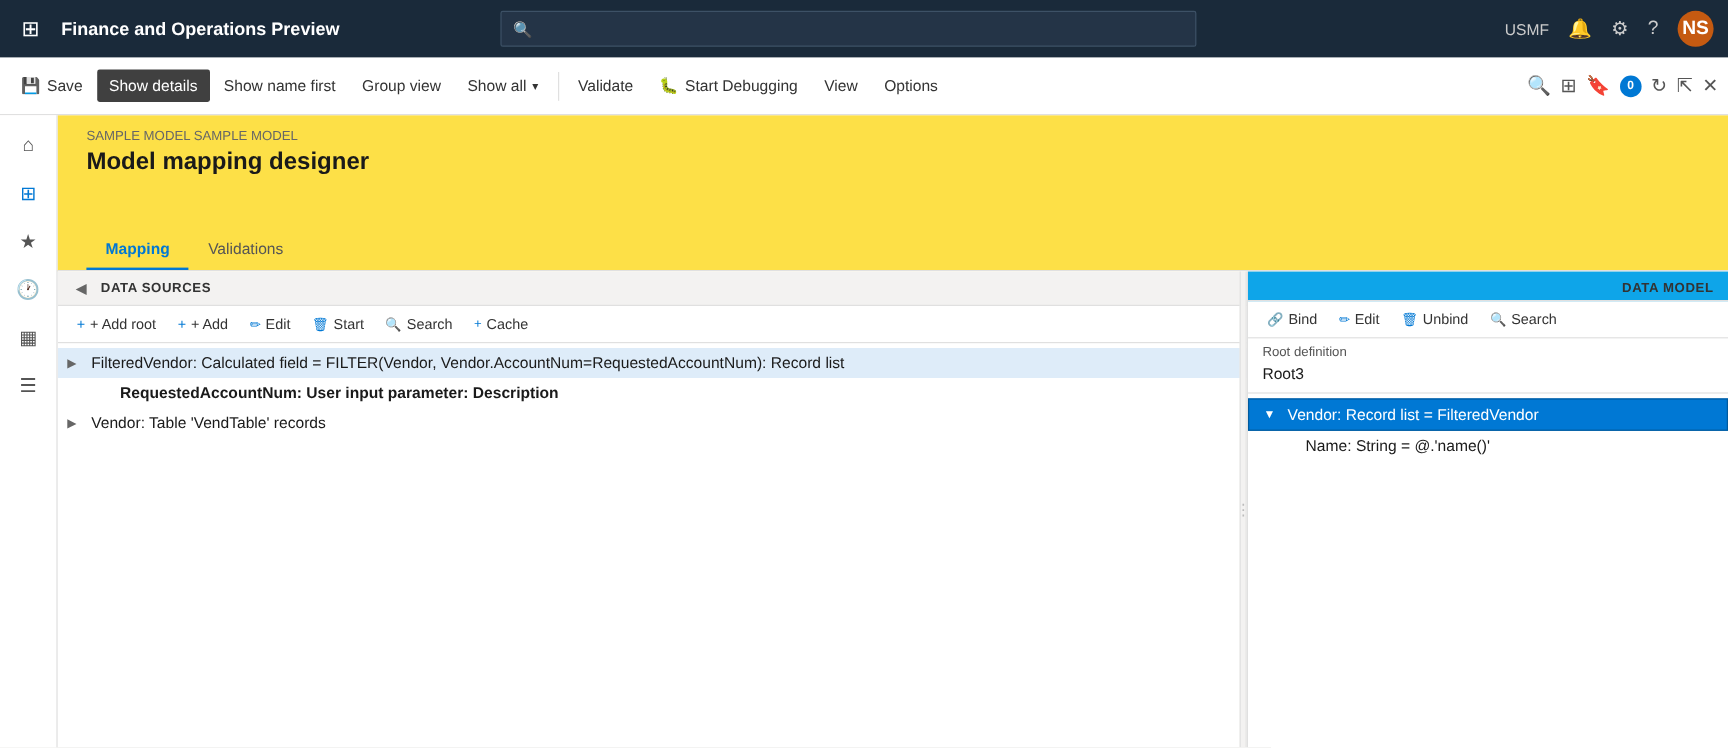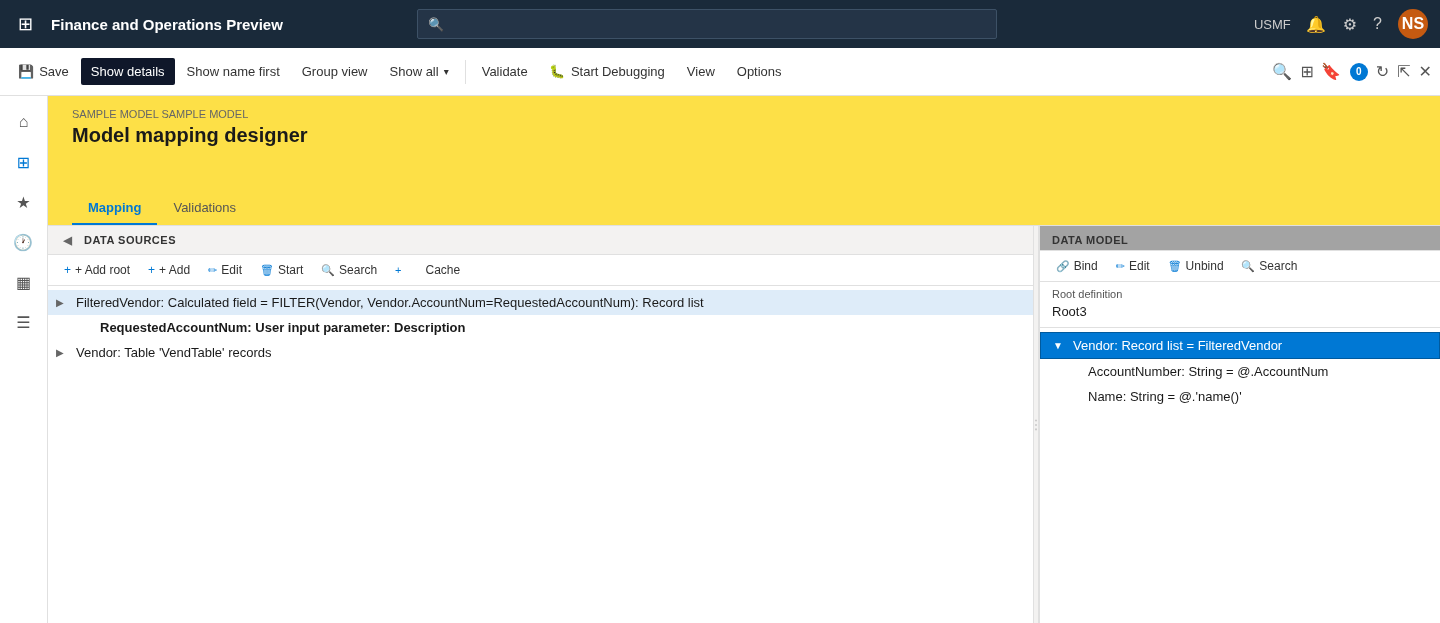--- a/index.html
+++ b/index.html
@@ -89,21 +89,21 @@
       padding: 6px 10px;
       border: none;
       background: transparent;
       cursor: pointer;
       font-size: 13px;
       color: #333;
       border-radius: 2px;
       white-space: nowrap;
     }
     .toolbar-btn.active {
-      background: #0f172a;
+      background: #404040;
       color: #fff;
     }
     .toolbar-separator { width: 1px; height: 24px; background: #e0e0e0; margin: 0 4px; }
 
     
     .main-layout {
       display: flex;
       height: calc(623px - 48px - 48px);
     }
 
@@ -276,21 +276,22 @@
       flex-direction: column;
       overflow: hidden;
     }
     .dm-header {
       padding: 8px 12px 4px 12px;
       font-size: 11px;
       font-weight: 700;
       color: #333;
       letter-spacing: 0.5px;
       border-bottom: 1px solid #e0e0e0;
-      background: #a3a3a3;
+      background: #0ea5e9;
+      text-align: right;
     }
     .dm-toolbar {
       display: flex;
       align-items: center;
       gap: 2px;
       padding: 4px 8px;
       border-bottom: 1px solid #e0e0e0;
     }
     .dm-btn {
       display: flex;
@@ -447,21 +448,21 @@
           <button class="panel-btn">
             <span style="font-size:11px;">🗑</span>
             <span style="color:#333; font-size:12px;">Start</span>
           </button>
           <button class="panel-btn">
             <span style="font-size:11px;">🔍</span>
             <span style="color:#333; font-size:12px;">Search</span>
           </button>
           <button class="panel-btn">
             <span style="font-size:11px;">+</span>
-            <span style="color:#333; font-size:12px;margin-left:20px;">Cache</span>
+            <span style="color:#333; font-size:12px;">Cache</span>
           </button>
         </div>
         <div class="tree-area">
 
           <div class="tree-item selected" style="padding-left: 8px;">
             <span class="tree-chevron">▶</span>
             <span>FilteredVendor: Calculated field = FILTER(Vendor, Vendor.AccountNum=RequestedAccountNum): Record list</span>
           </div>
 
           <div class="tree-item" style="padding-left: 32px; font-weight: bold;">
@@ -502,24 +503,20 @@
         </div>
         <div class="dm-root-label">Root definition</div>
         <div class="dm-root-value">Root3</div>
         <div class="dm-tree">
 
           <div class="dm-item selected">
             <span class="tree-chevron" style="color:#fff;">▼</span>
             <span>Vendor: Record list = FilteredVendor</span>
           </div>
 
-          <div class="dm-item" style="padding-left: 28px;">
-            <span class="tree-chevron"></span>
-            <span>AccountNumber: String = @.AccountNum</span>
-          </div>
 
           <div class="dm-item" style="padding-left: 28px;">
             <span class="tree-chevron"></span>
             <span>Name: String = @.'name()'</span>
           </div>
         </div>
       </div>
 
     </div>
   </div>

